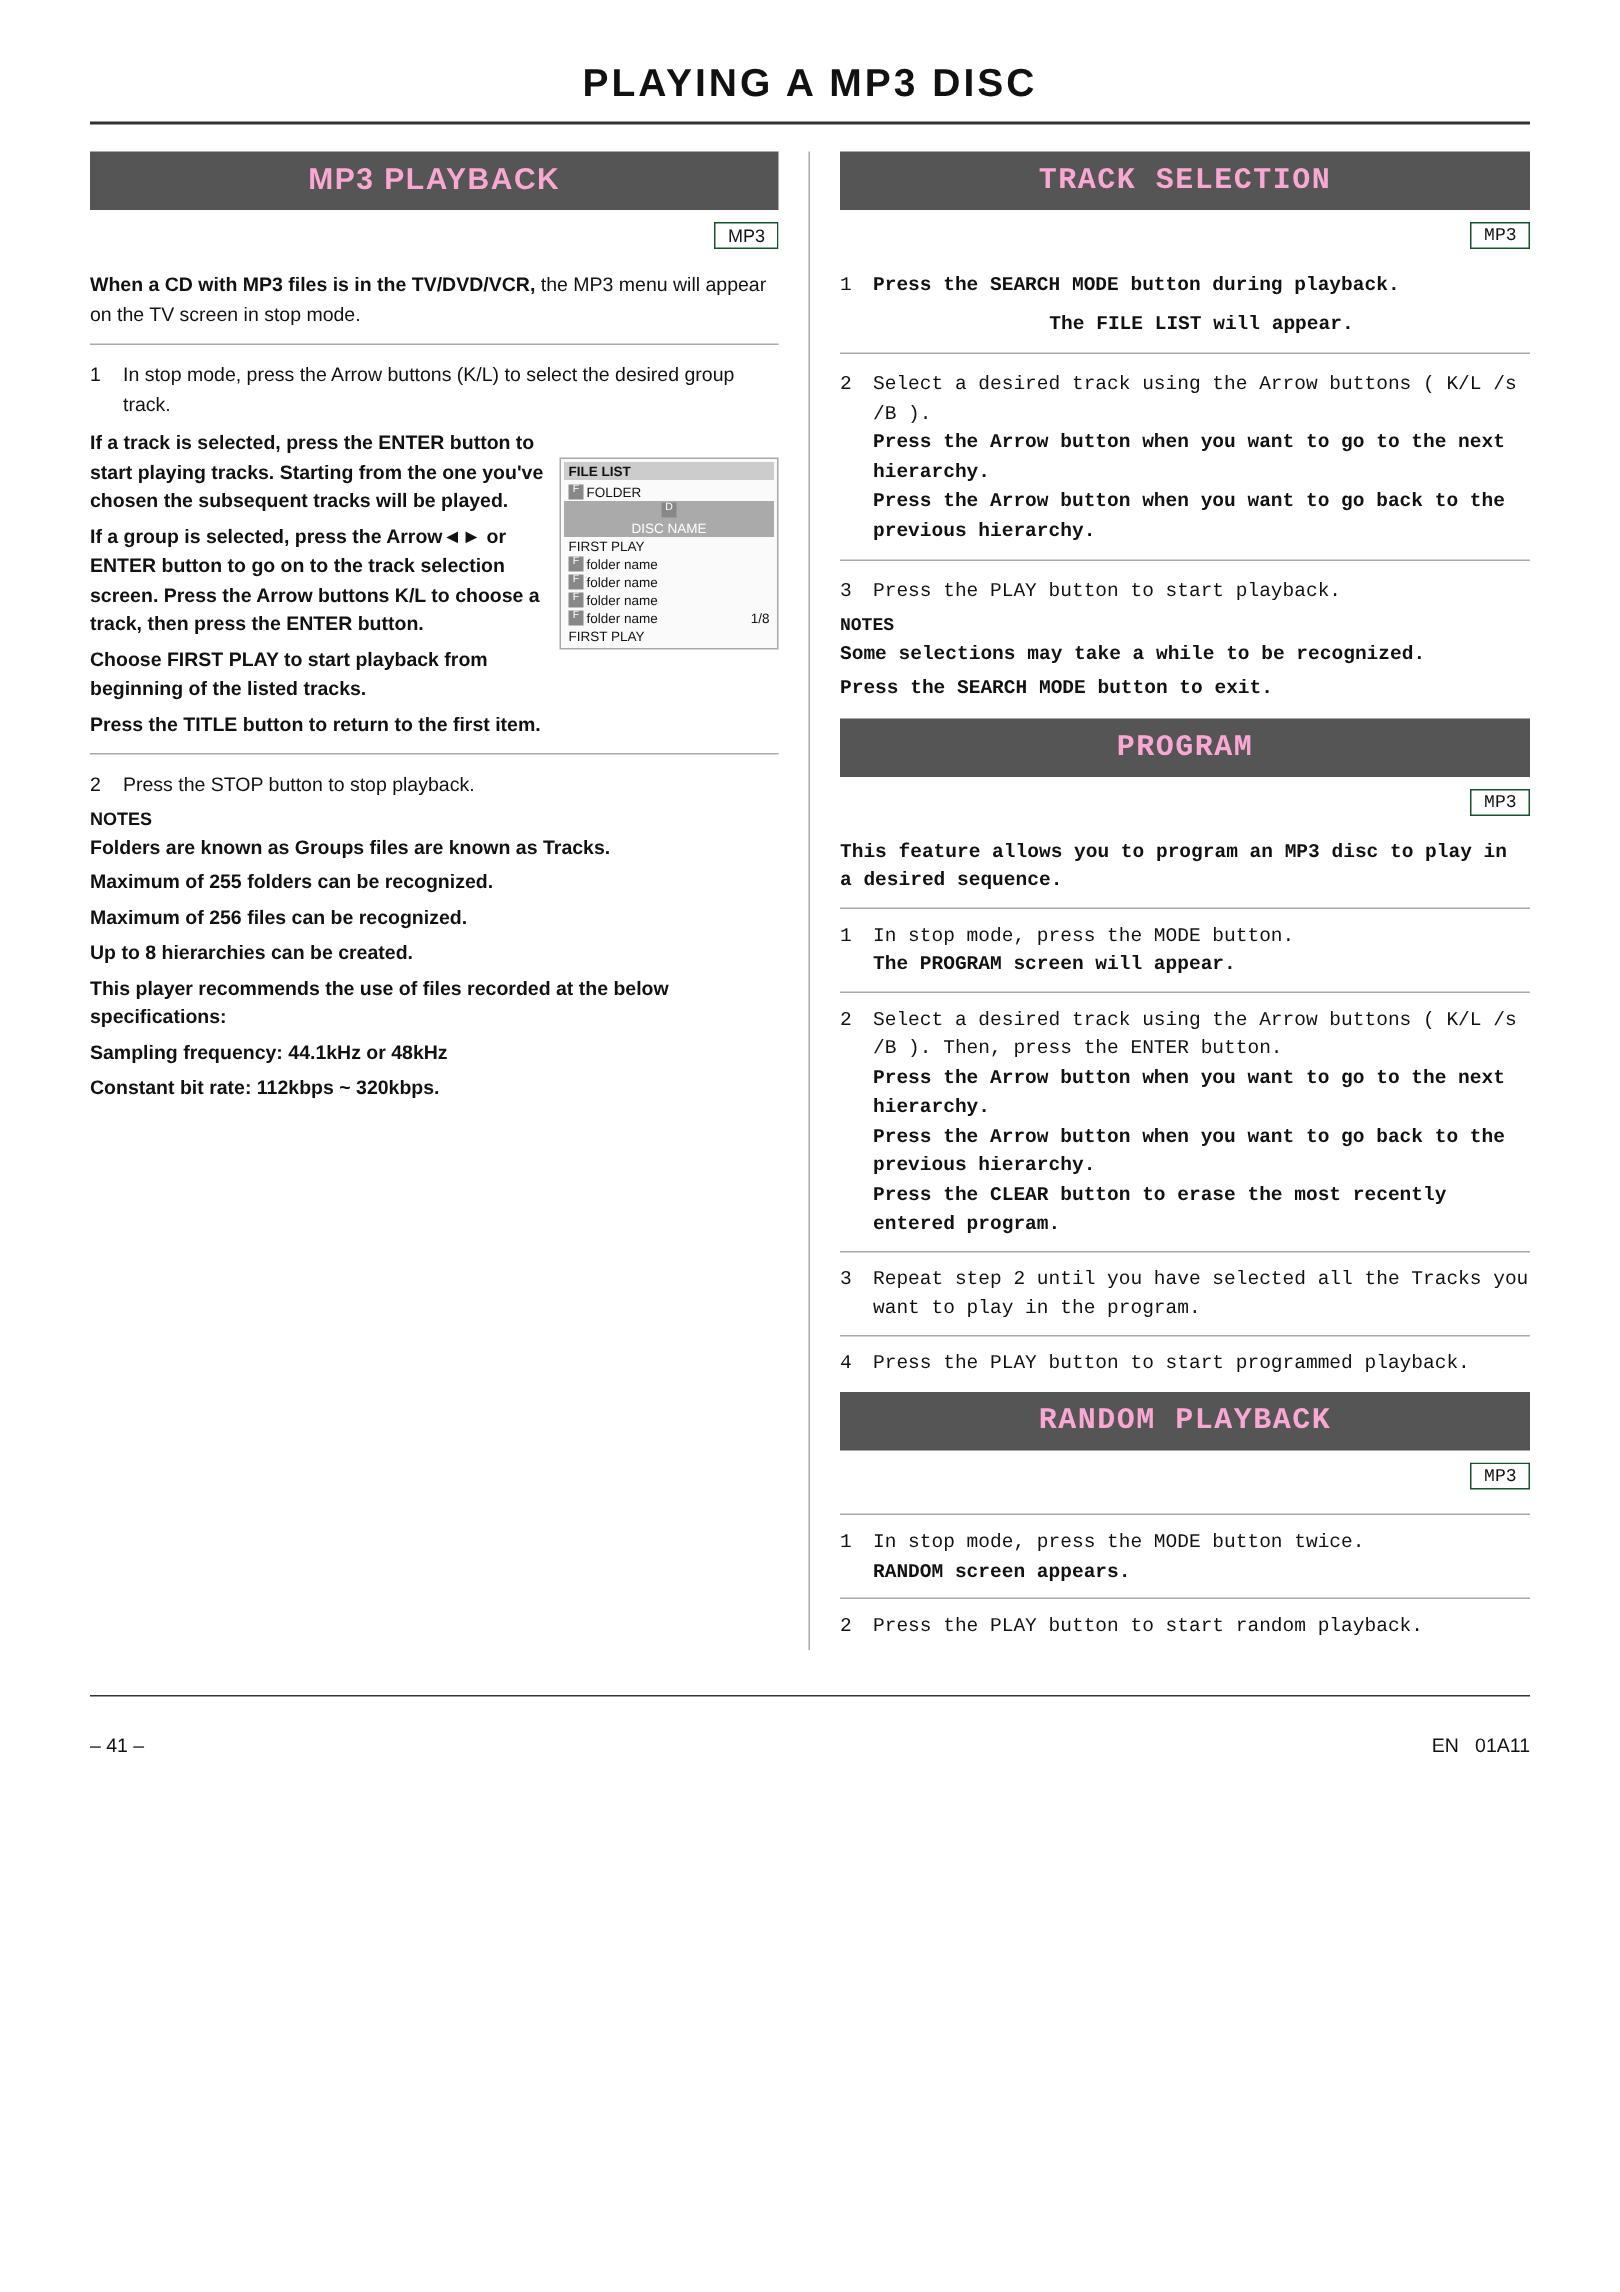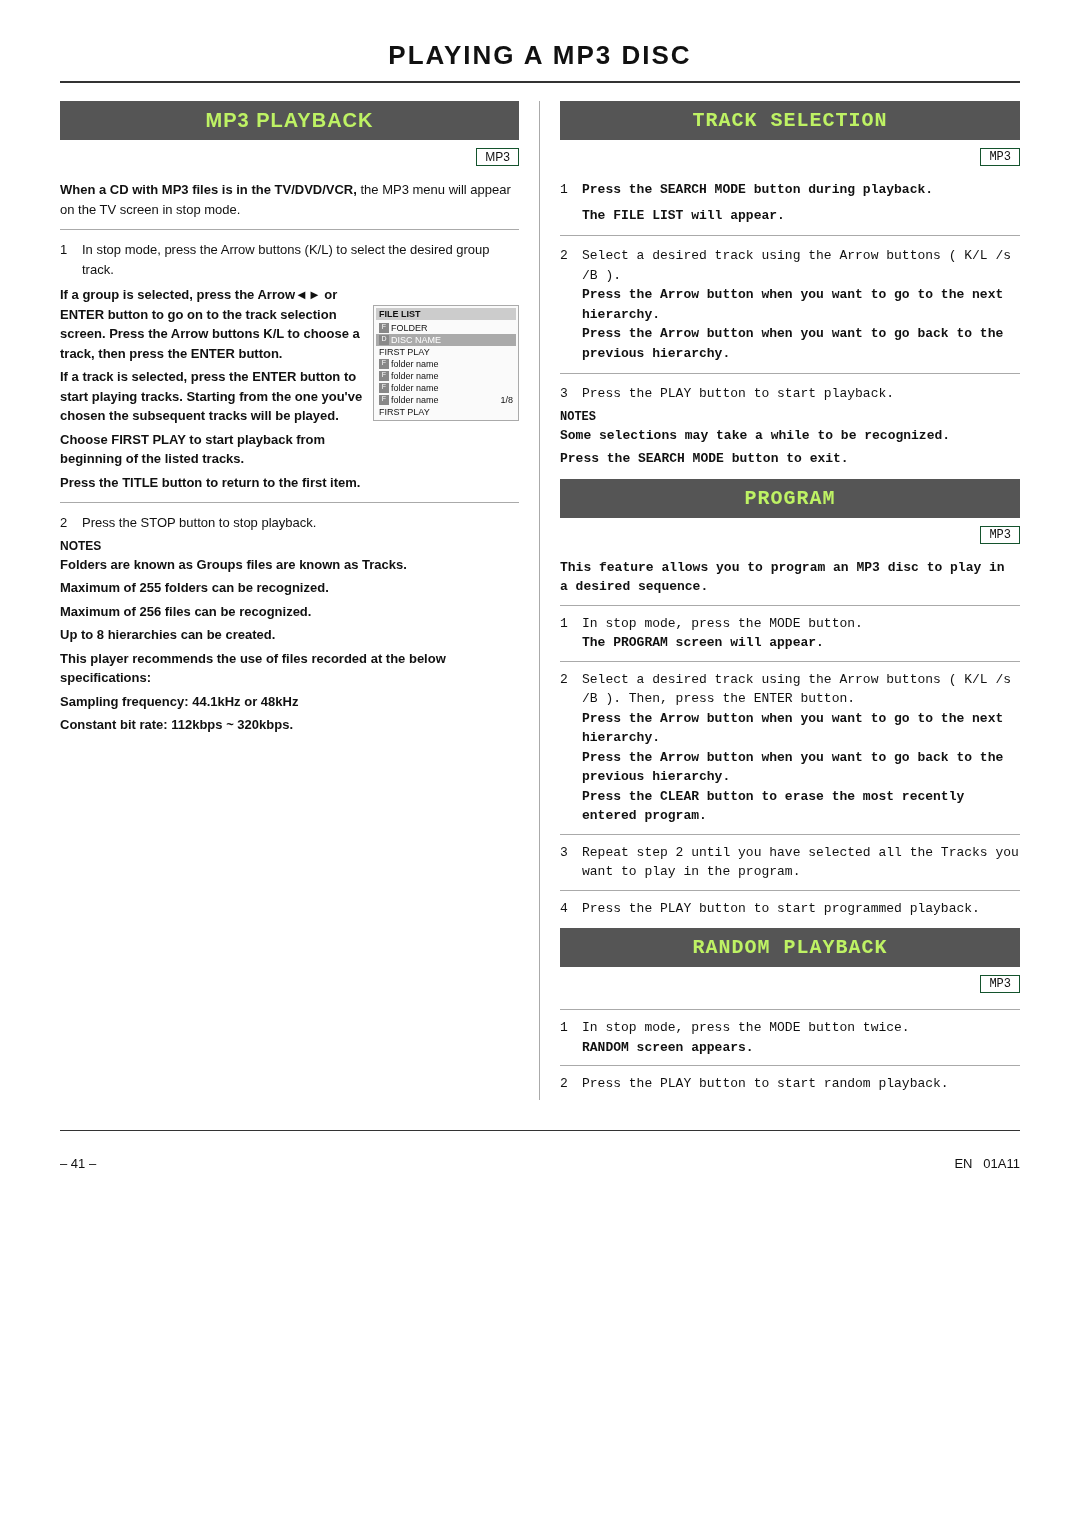--- a/index.html
+++ b/index.html
@@ -36,21 +36,21 @@
     }
 
     .right-col {
       width: 50%;
       padding-left: 20px;
       font-family: Liberation Mono, monospace;
     }
 
     .section-header {
       background: #555;
-      color: #bef264;
+      color: #f9a8d4;
       font-size: 20px;
       font-weight: bold;
       padding: 8px 16px;
       text-align: center;
       letter-spacing: 1px;
       margin-bottom: 8px;
     }
 
     .mp3-badge {
       border: 1px solid #14532d;
@@ -145,20 +145,21 @@
       background: #888;
       display: inline-block;
       font-size: 7px;
       text-align: center;
       color: white;
     }
 
     .fl-row-highlight {
       background: #aaa;
       color: white;
+      flex-direction: column;
     }
 
     .fl-right-num {
       margin-left: auto;
     }
 
     .page-footer {
       display: flex;
       justify-content: space-between;
       margin-top: 30px;
@@ -234,25 +235,25 @@
       <div class="fl-row">
         <span class="fl-icon">F</span>
         <span>folder name</span>
         <span class="fl-right-num">1/8</span>
       </div>
       <div class="fl-row">
         <span>FIRST PLAY</span>
       </div>
     </div>
 
+    <div class="notes-text">
+      <strong>If a track is selected, press the ENTER button to start playing tracks. Starting from the one you've chosen the subsequent tracks will be played.</strong>
+    </div>
     <div class="notes-text" style="overflow:hidden;">
       <strong>If a group is selected, press the Arrow◄► or ENTER button to go on to the track selection screen. Press the Arrow buttons K/L to choose a track, then press the ENTER button.</strong>
-    </div>
-    <div class="notes-text">
-      <strong>If a track is selected, press the ENTER button to start playing tracks. Starting from the one you've chosen the subsequent tracks will be played.</strong>
     </div>
     <div class="notes-text">
       <strong>Choose FIRST PLAY to start playback from beginning of the listed tracks.</strong>
     </div>
     <div class="notes-text">
       <strong>Press the TITLE button to return to the first item.</strong>
     </div>
 
     <hr class="section-divider">
 
@@ -275,21 +276,21 @@
     <div class="section-header">TRACK SELECTION</div>
     <div class="badge-row">
       <span class="mp3-badge">MP3</span>
     </div>
 
     <div class="step-row">
       <span class="step-num">1</span>
       <div class="step-content"><strong>Press the SEARCH MODE button during playback.</strong></div>
     </div>
 
-    <div class="notes-text" style="margin-left:22px;"><strong>The FILE LIST will appear.</strong></div>
+    <div class="notes-text" style="margin-left:22px;text-align:center;"><strong>The FILE LIST will appear.</strong></div>
 
     <hr class="section-divider">
 
     <div class="step-row">
       <span class="step-num">2</span>
       <div class="step-content">
         <span>Select a desired track using the Arrow buttons ( K/L /s /B ).</span><br>
         <strong>Press the Arrow button when you want to go to the next hierarchy.</strong><br>
         <strong>Press the Arrow button when you want to go back to the previous hierarchy.</strong>
       </div>

